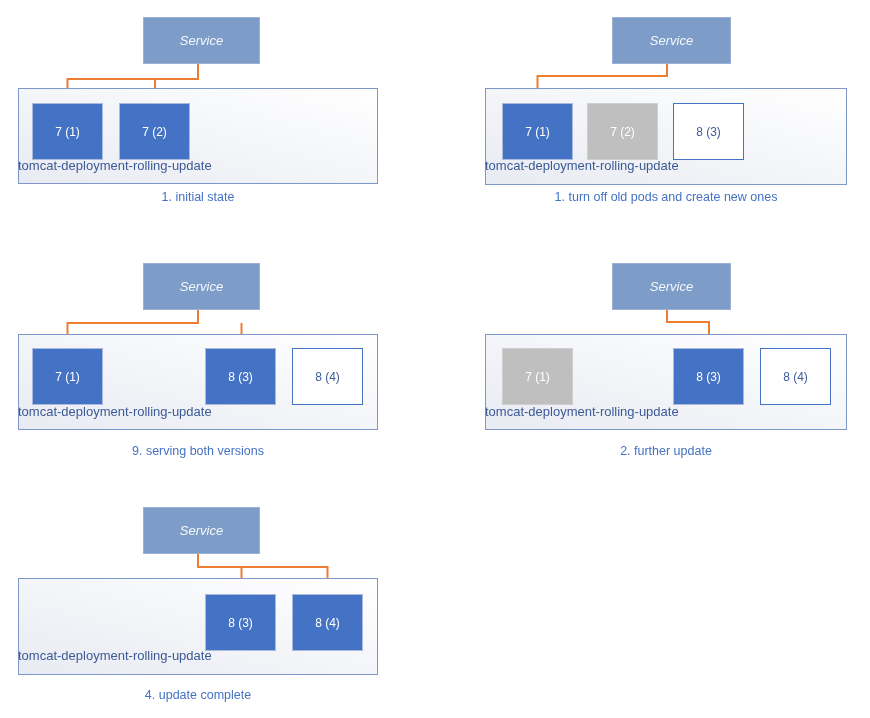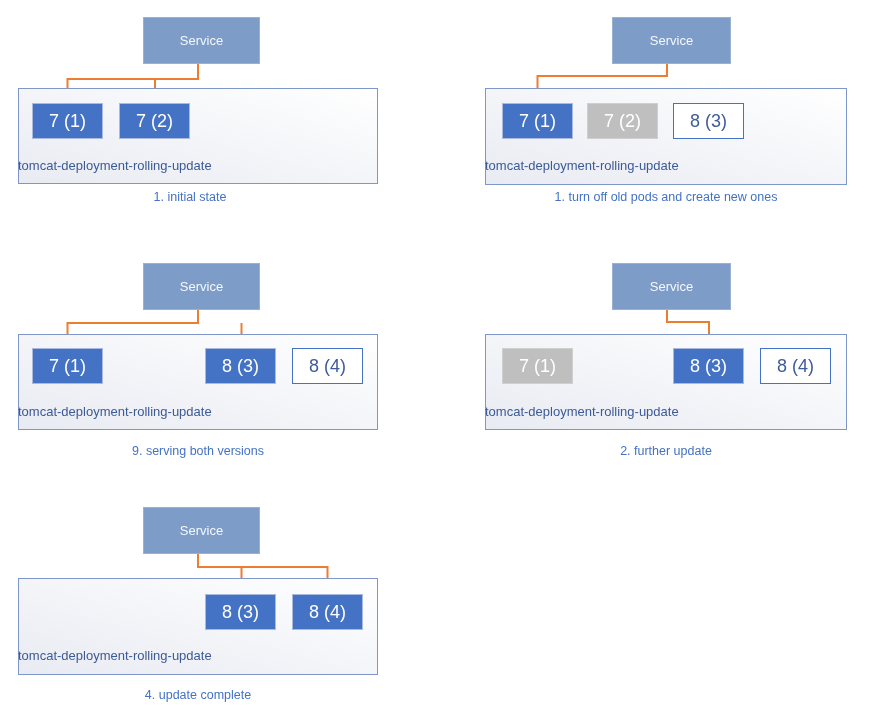--- a/index.html
+++ b/index.html
@@ -39,32 +39,33 @@
   }
   .arrowhead-fill{fill:var(--arrow);}
   .service{
     position:absolute;
     background:var(--service-fill);
     border:1px solid var(--service-border);
     display:flex;align-items:center;justify-content:center;
     color:var(--service-text);
     font-size:13px;
     box-sizing:border-box;
+    font-style:italic;
   }
   .container-box{
     position:absolute;
     background:linear-gradient(to bottom left, var(--container-bg-start) 0%, var(--container-bg-end) 100%);
     border:1px solid var(--container-border);
     box-sizing:border-box;
   }
   .pod{
     position:absolute;
-    width:71px;height:36px;
+    width:71px;height:57px;
     display:flex;align-items:center;justify-content:center;
-    font-size:18px;
+    font-size:12px;
     box-sizing:border-box;
   }
   .pod--active{
     background:var(--pod-active-fill);
     border:1px solid var(--pod-active-border);
     color:var(--pod-text);
   }
   .pod--off{
     background:var(--pod-off-fill);
     border:1px solid var(--pod-off-border);
@@ -118,21 +119,21 @@
       <span>Service</span>
     </div>
     <div class="container-box" style="left:18px;top:88px;width:360px;height:96px"></div>
     <div class="pod pod--active" style="left:32px;top:103px">
       <span>7 (1)</span>
     </div>
     <div class="pod pod--active" style="left:119px;top:103px">
       <span>7 (2)</span>
     </div>
     <div class="deploy-label" style="left:18px;top:158px;width:360px">tomcat-deployment-rolling-update</div>
-    <div class="caption" style="left:10px;top:190px;width:360px">1. initial state</div>
+    <div class="caption" style="left:18px;top:190px;width:360px">1. initial state</div>
   </section>
 
   <section>
     <div class="service" style="left:612px;top:17px;width:119px;height:47px">
       <span>Service</span>
     </div>
     <div class="container-box" style="left:485px;top:88px;width:362px;height:97px"></div>
     <div class="pod pod--active" style="left:502px;top:103px">
       <span>7 (1)</span>
     </div>

